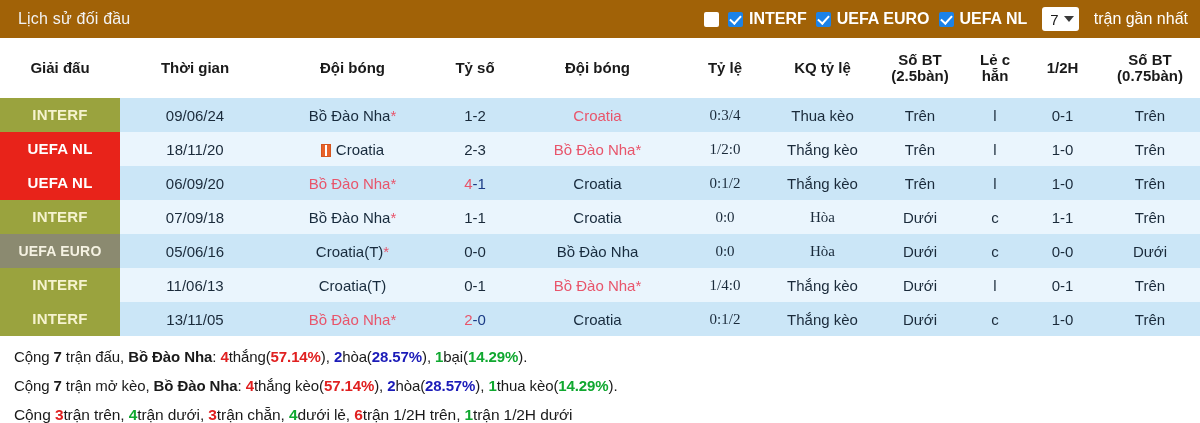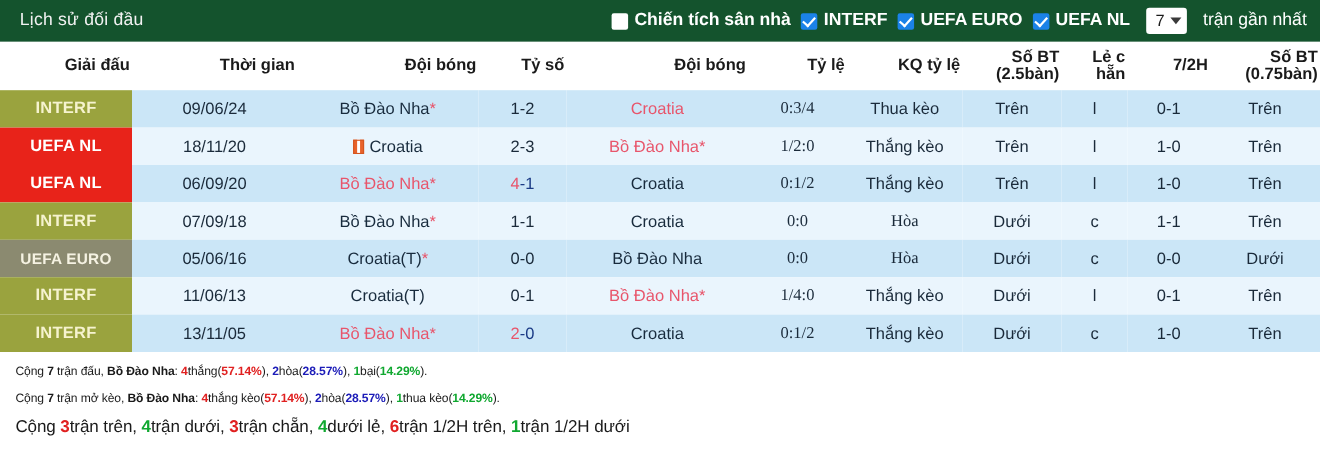--- a/index.html
+++ b/index.html
@@ -6,21 +6,21 @@
   html, body {
     width: 1200px; height: 423px;
     background: #ffffff;
     font-family: "Liberation Sans", "DejaVu Sans", sans-serif;
     overflow: hidden;
   }
 
   
   .topbar {
     height: 38px;
-    background: #14532d;
+    background: #a16207;
     display: flex;
     align-items: center;
     padding: 0 12px 0 18px;
     color: #ffffff;
   }
   .topbar-title {
     font-size: 16px;
     font-weight: 400;
     color: #f2f2f2;
     letter-spacing: .2px;
@@ -84,25 +84,25 @@
   table.h2h {
     width: 1200px;
     border-collapse: collapse;
     table-layout: fixed;
   }
   table.h2h th {
     font-size: 15px;
     font-weight: bold;
     color: #1a1a1a;
     padding: 5px 2px;
-    text-align: right;
+    text-align: center;
     vertical-align: middle;
     line-height: 1.08;
     background: #ffffff;
-    height: 44px;
+    height: 60px;
   }
   table.h2h td {
     font-size: 15px;
     text-align: center;
     vertical-align: middle;
     height: 34px;
     padding: 0 2px;
     color: #1a2a3a;
     white-space: nowrap;
   }
@@ -156,42 +156,41 @@
     margin-right: 5px;
     background: linear-gradient(90deg,#e8622a 0 34%, #ffffff 34% 66%, #e8622a 66% 100%);
     border: 1px solid #d4551f;
   }
 
   
   .summary {
     padding: 6px 0 0 14px;
   }
   .summary .line {
-    font-size: 11px;
+    font-size: 15px;
     color: #1a1a1a;
     padding: 6px 0;
     white-space: nowrap;
     letter-spacing: -.1px;
   }
   .summary .line.third { font-size: 15.5px; }
   .bold { font-weight: bold; }
   .n-red   { color: #e02020; }
   .n-blue  { color: #1b1bb8; }
   .n-green { color: #10a830; }
 </style>
 </head>
 <body>
 
 <div class="topbar">
   <div class="topbar-title">Lịch sử đối đầu</div>
   <div class="topbar-filters">
 
     <label class="filter">
       <span class="cbox"></span>
-      <span>Chiến tích sân nhà</span>
     </label>
 
     <label class="filter">
       <span class="cbox checked"></span>
       <span>INTERF</span>
     </label>
 
     <label class="filter">
       <span class="cbox checked"></span>
       <span>UEFA EURO</span>
@@ -228,21 +227,21 @@
     <tr>
       <th>Giải đấu</th>
       <th>Thời gian</th>
       <th>Đội bóng</th>
       <th>Tỷ số</th>
       <th>Đội bóng</th>
       <th>Tỷ lệ</th>
       <th>KQ tỷ lệ</th>
       <th>Số BT (2.5bàn)</th>
       <th>Lẻ c hẵn</th>
-      <th>7/2H</th>
+      <th>1/2H</th>
       <th>Số BT (0.75bàn)</th>
     </tr>
   </thead>
   <tbody id="h2h-body">
       <tr class="odd">
         <td class="league">
           <span class="badge interf">INTERF</span>
         </td>
         <td class="t-dark">09/06/24</td>
         <td><span class="t-dark">Bồ Đào Nha</span><span class="star">*</span></td>

